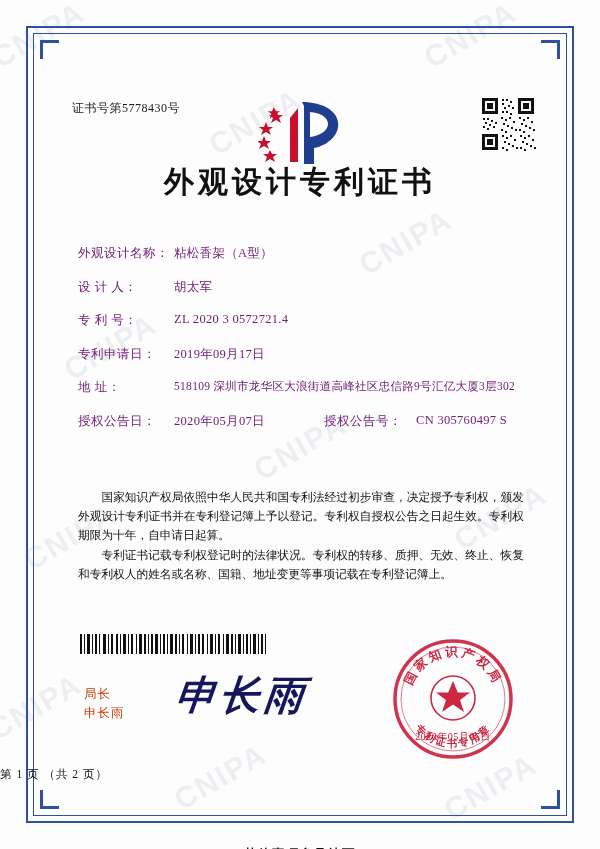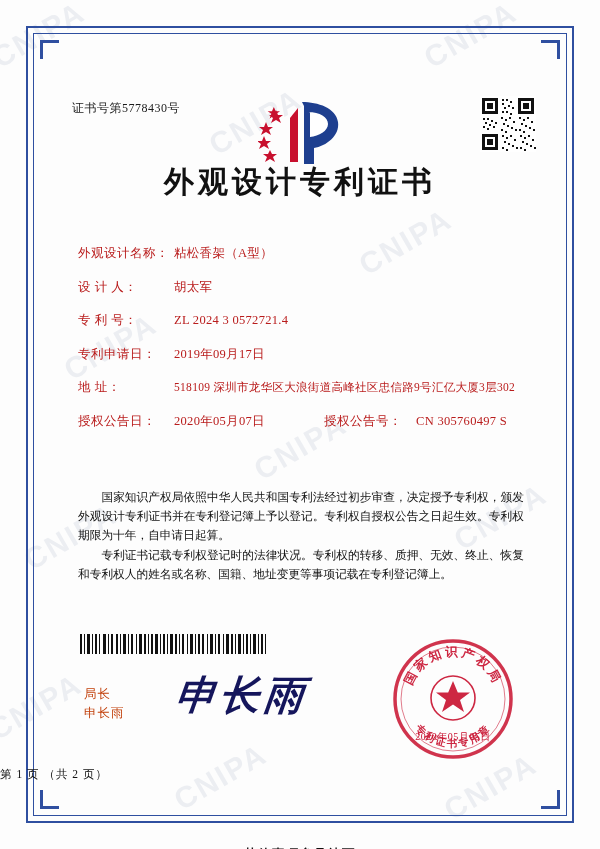--- a/index.html
+++ b/index.html
@@ -104,24 +104,24 @@
   }
 
   
   .fields {
     position: absolute;
     left: 78px; top: 245px;
     width: 448px;
   }
   .field {
     display: flex;
-    align-items: center;
+    align-items: flex-start;
     margin-bottom: 16.5px;
     font-size: 12.5px;
-    color: #b91c1c;
+    color: #701a75;
   }
   .field .lbl {
     width: 96px;
     flex: none;
     letter-spacing: 0.5px;
   }
   .field .val {
     flex: 1;
     letter-spacing: 0.3px;
   }
@@ -333,21 +333,21 @@
     <div class="field">
       <div class="lbl">外观设计名称：</div>
       <div class="val">粘松香架（A型）</div>
     </div>
     <div class="field">
       <div class="lbl">设 计 人：</div>
       <div class="val">胡太军</div>
     </div>
     <div class="field">
       <div class="lbl">专 利 号：</div>
-      <div class="val">ZL 2024 3 0572721.4</div>
+      <div class="val">ZL 2020 3 0572721.4</div>
     </div>
     <div class="field">
       <div class="lbl">专利申请日：</div>
       <div class="val">2019年09月17日</div>
     </div>
     <div class="field">
       <div class="lbl">地      址：</div>
       <div class="val small">518109 深圳市龙华区大浪街道高峰社区忠信路9号汇亿大厦3层302</div>
     </div>
     <div class="field two">

